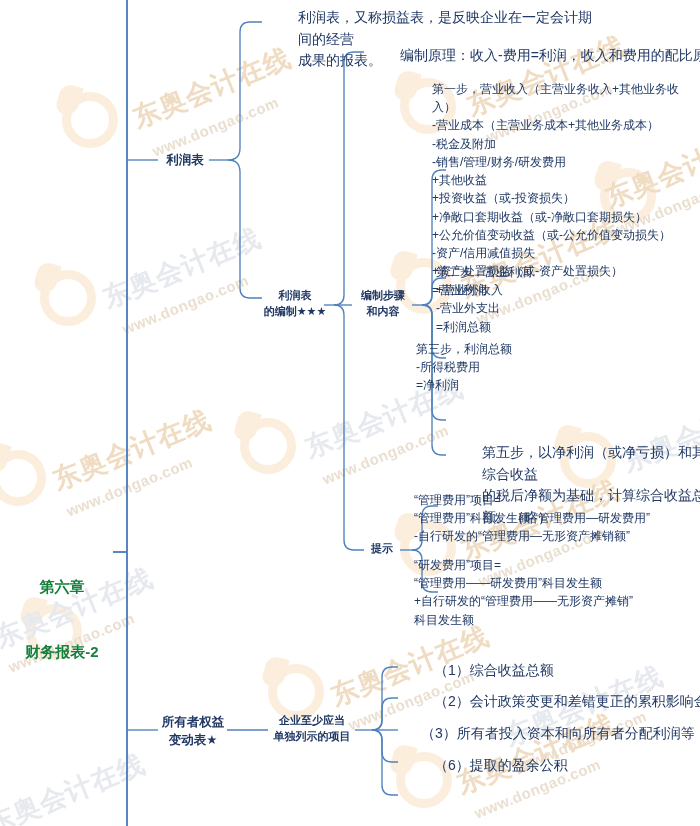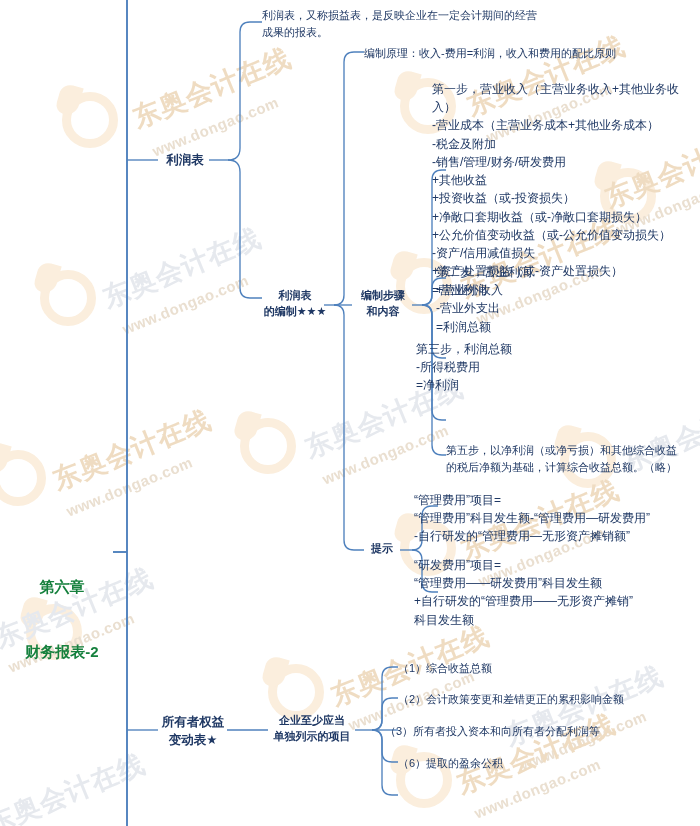--- a/index.html
+++ b/index.html
@@ -94,24 +94,25 @@
     line-height: 1.45;
   }
   .lvl2 {
     font-size: 11px;
     font-weight: bold;
     text-align: center;
     color: #1f3864;
     line-height: 1.45;
   }
   .leaf {
-    font-size: 11px;
+    font-size: 14px;
     color: #1f3864;
     font-weight: normal;
     line-height: 1.55;
+    margin-left: 36px;
   }
   .leaf-b {
     font-size: 12px;
     color: #1f3864;
     font-weight: normal;
     line-height: 1.52;
   }
 </style>
 </head>
 <body>

